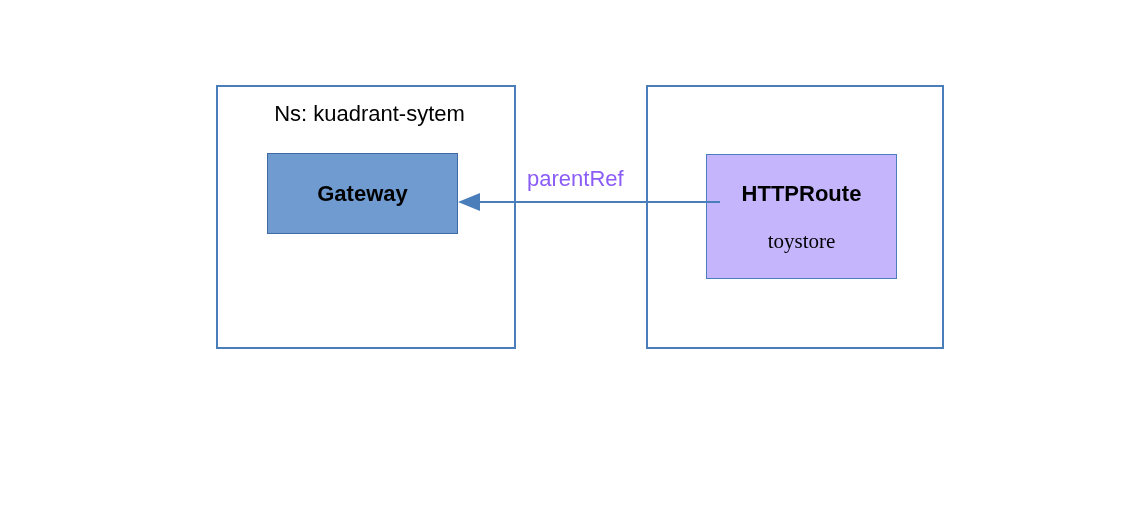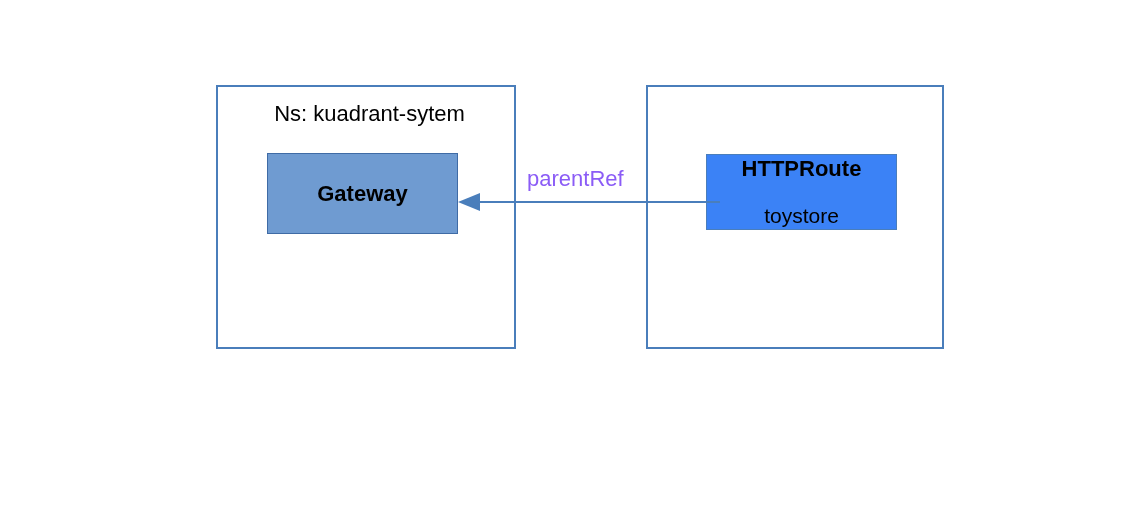--- a/index.html
+++ b/index.html
@@ -75,36 +75,37 @@
     top: 153px;
     width: 191px;
     height: 81px;
     background: #6f9bd1;
     border: 1px solid #3f6ba5;
   }
   #httproute-node {
     left: 706px;
     top: 154px;
     width: 191px;
-    height: 76px;
-    background: #3b82f6;
+    height: 125px;
+    background: #c4b5fd;
     border: 1px solid #4a7ebb;
     gap: 21px;
   }
   .node-title {
     font-size: 22px;
     font-weight: bold;
     line-height: 27px;
     white-space: nowrap;
   }
   .node-subtitle {
     font-size: 21px;
     font-weight: normal;
     line-height: 26px;
     white-space: nowrap;
+    font-family: Liberation Serif, serif;
   }
 
   
   #parentref-connector {
     position: absolute;
     left: 440px;
     top: 186px;
     width: 280px;
     height: 34px;
     pointer-events: none;

